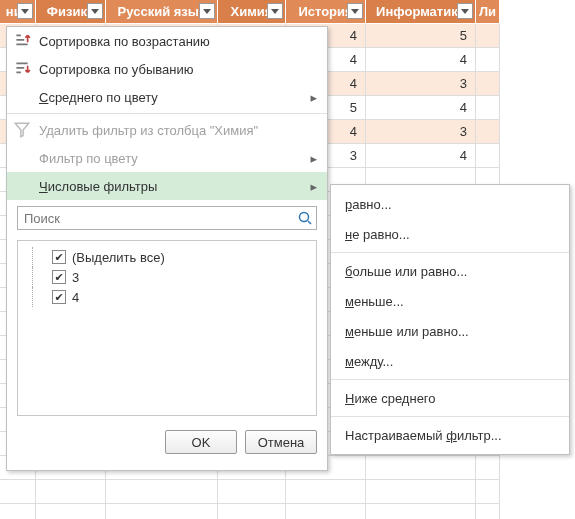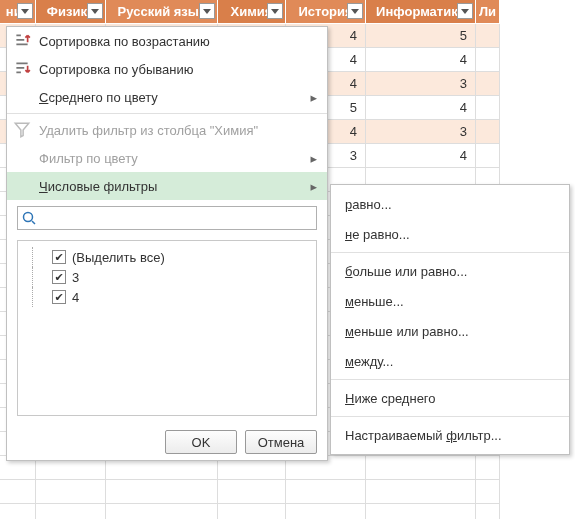--- a/index.html
+++ b/index.html
@@ -23,21 +23,21 @@
   .m-item.disabled { color: #a0a0a0; }
   .m-sep { height: 1px; background: #e0e0e0; margin: 2px 0; }
   .search-wrap { padding: 6px 10px; }
   .search { display: flex; border: 1px solid #b0b0b0; height: 24px; align-items: center; background: #fff; }
   .search input { flex: 1; border: none; outline: none; font-size: 13px; padding: 0 6px; color: #888; background: transparent; }
   .search .sicon { width: 22px; display: flex; align-items: center; justify-content: center; color: #2e75b6; }
   .tree { margin: 4px 10px 6px 10px; border: 1px solid #c8c8c8; height: 176px; padding: 6px 6px; background: #fff; }
   .tree-item { display: flex; align-items: center; height: 20px; padding-left: 28px; position: relative; }
   .tree-item::before { content: ""; position: absolute; left: 8px; top: 0; bottom: 0; border-left: 1px dotted #aaa; }
   .tree-item .tick { width: 14px; height: 14px; border: 1px solid #888; margin-right: 6px; display: flex; align-items: center; justify-content: center; font-size: 11px; background: #fff; }
-  .btn-row { display: flex; justify-content: flex-end; gap: 8px; padding: 8px 10px 6px; }
+  .btn-row { display: flex; justify-content: flex-end; gap: 8px; padding: 8px 10px 16px; }
   .btn { min-width: 72px; height: 24px; border: 1px solid #999; background: linear-gradient(#fdfdfd,#ececec); font-size: 13px; display: flex; align-items: center; justify-content: center; border-radius: 2px; }
 
   .submenu { position: absolute; left: 330px; top: 184px; width: 240px; background: #fff; border: 1px solid #c0c0c0; box-shadow: 2px 2px 4px rgba(0,0,0,.2); padding: 4px 0; }
   .sm-item { height: 30px; display: flex; align-items: center; padding: 0 14px; }
   .sm-sep { height: 1px; background: #e0e0e0; margin: 3px 0; }
   .u { text-decoration: underline; }
 </style>
 </head>
 <body>
 
@@ -325,20 +325,21 @@
   <div class="m-item disabled">
     <span>Фильтр по цвету</span>
     <span class="chev">▸</span>
   </div>
   <div class="m-item highlight">
     <span><span class="u">Ч</span><span>исловые фильтры</span></span>
     <span class="chev">▸</span>
   </div>
   <div class="search-wrap">
     <div class="search">
+      <input placeholder="Поиск" style="">
       <span class="sicon">
         <svg width="16" height="16" viewBox="0 0 16 16">
             <circle cx="7" cy="7" r="4.5" fill="none" stroke="#2e75b6" stroke-width="1.5"></circle>
             <path d="M11 11l3 3" stroke="#2e75b6" stroke-width="1.5"></path>
           </svg>
       </span>
     </div>
   </div>
   <div class="tree">
     <div class="tree-item">

